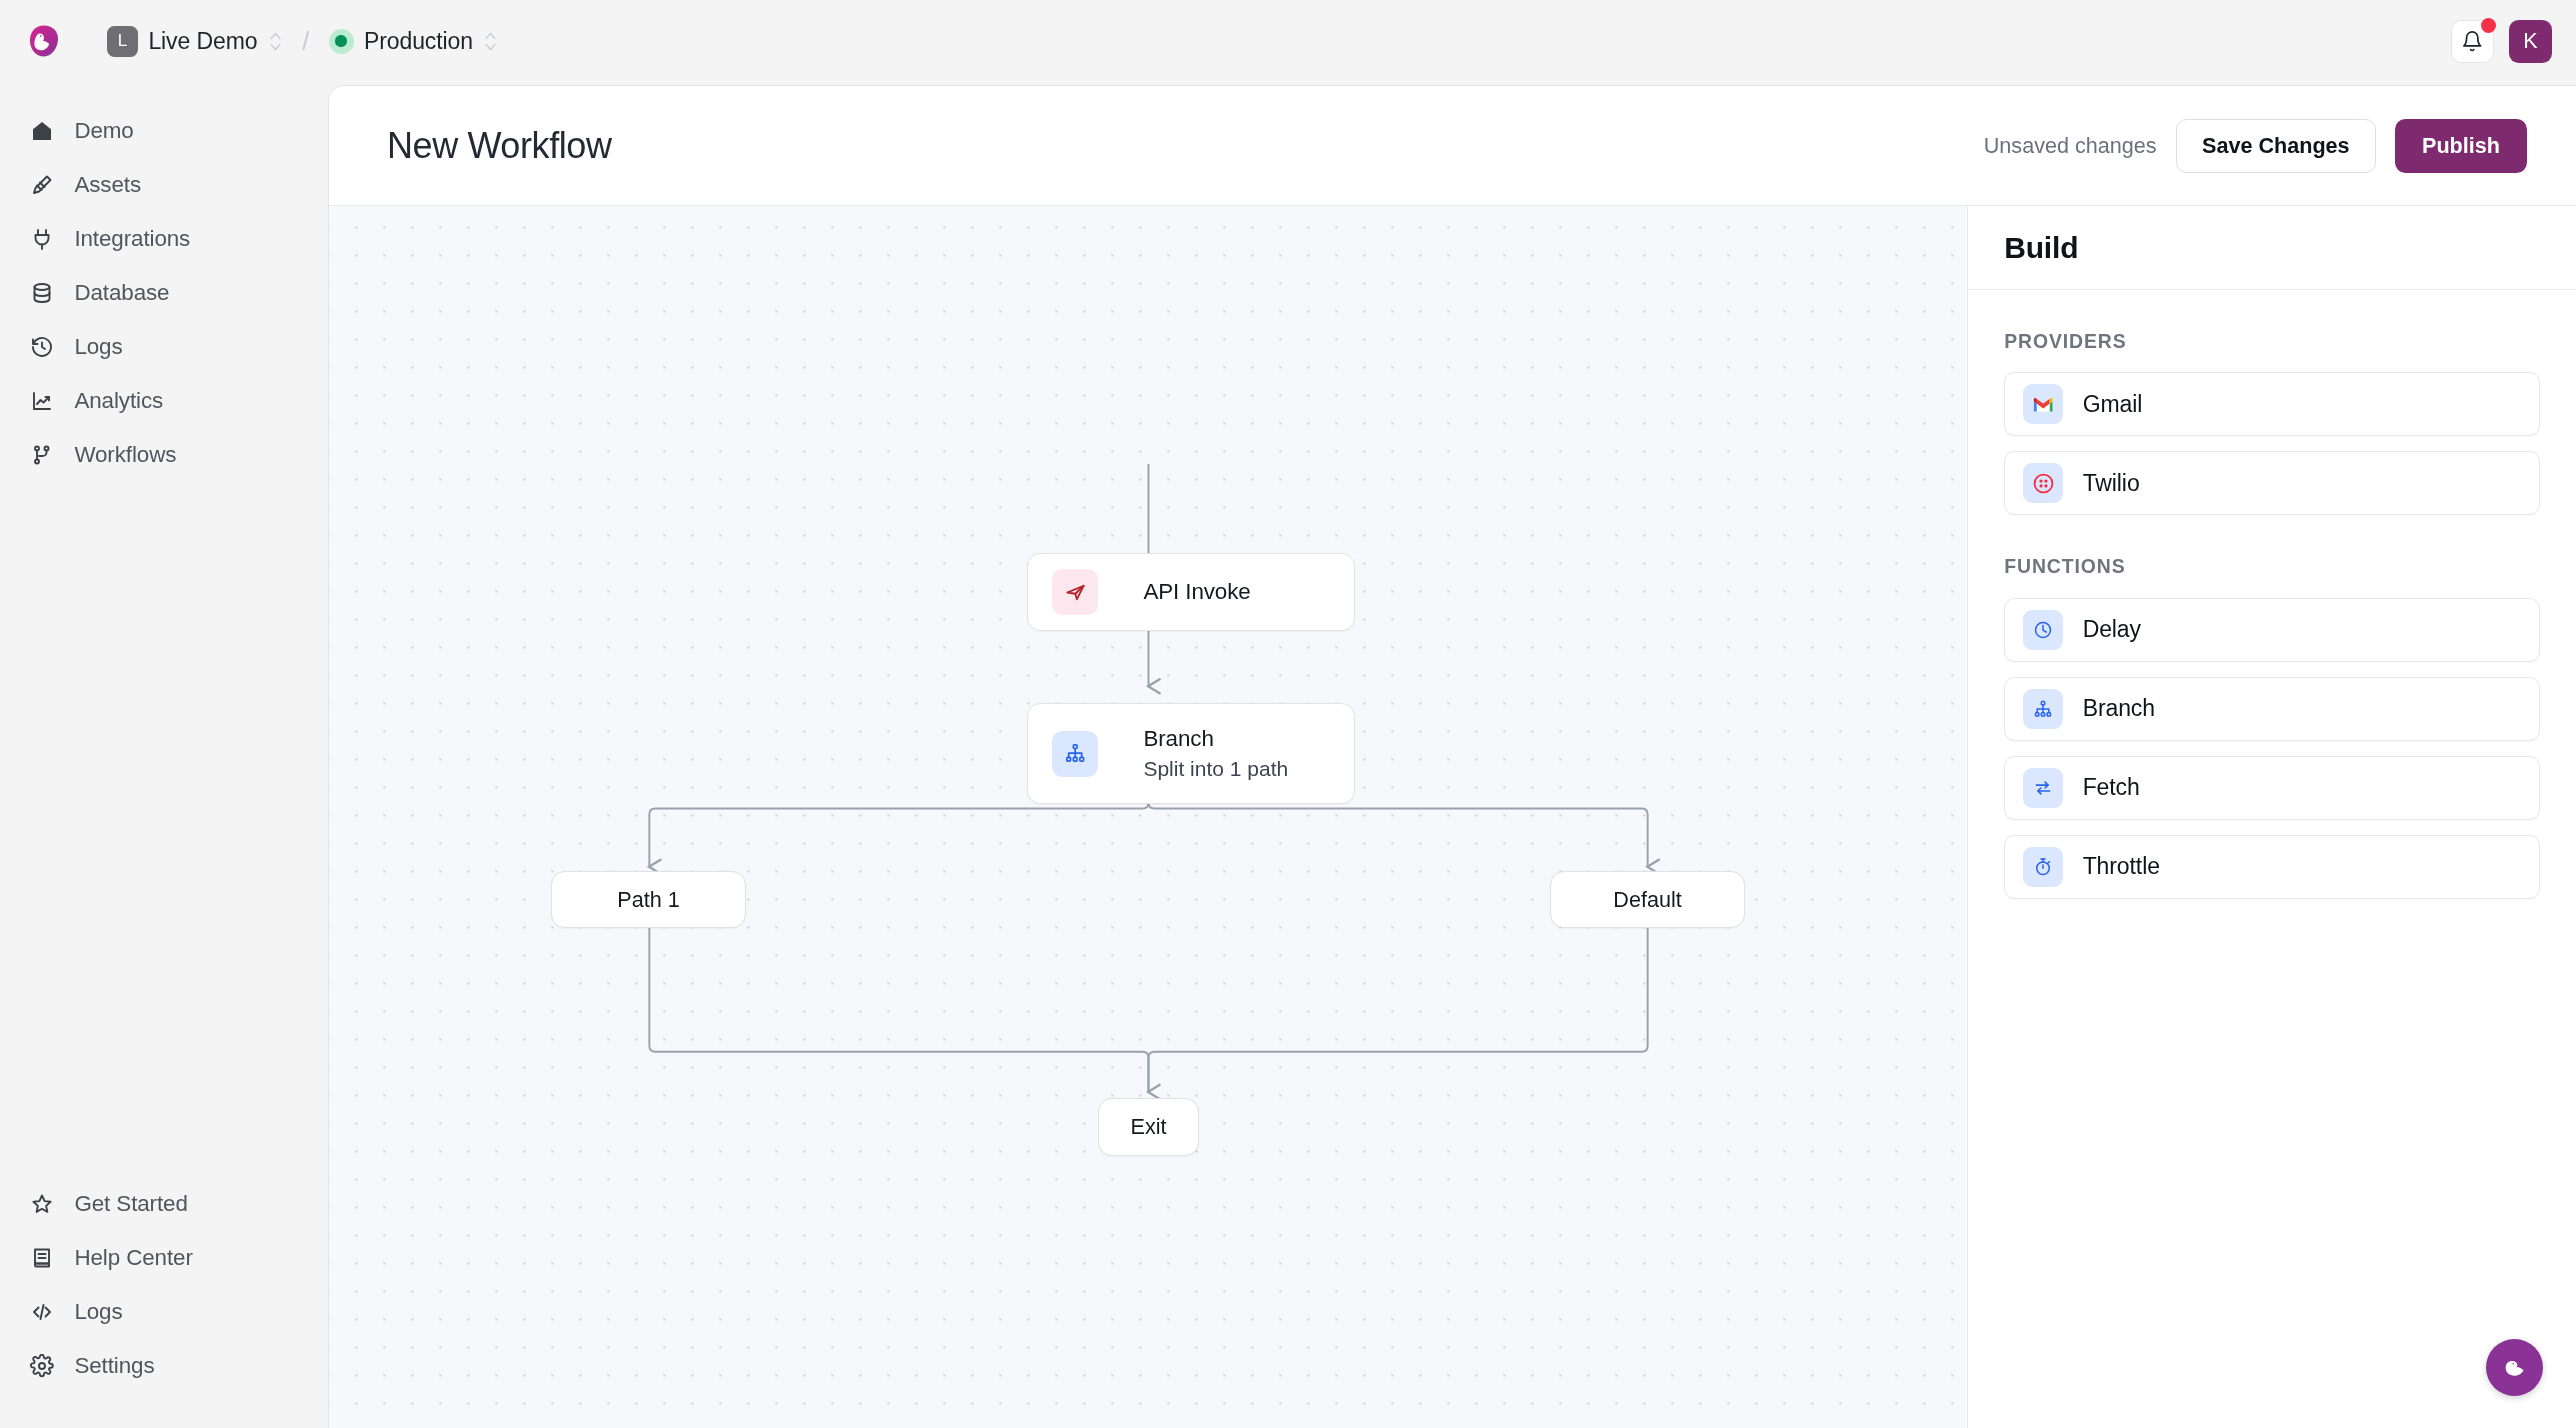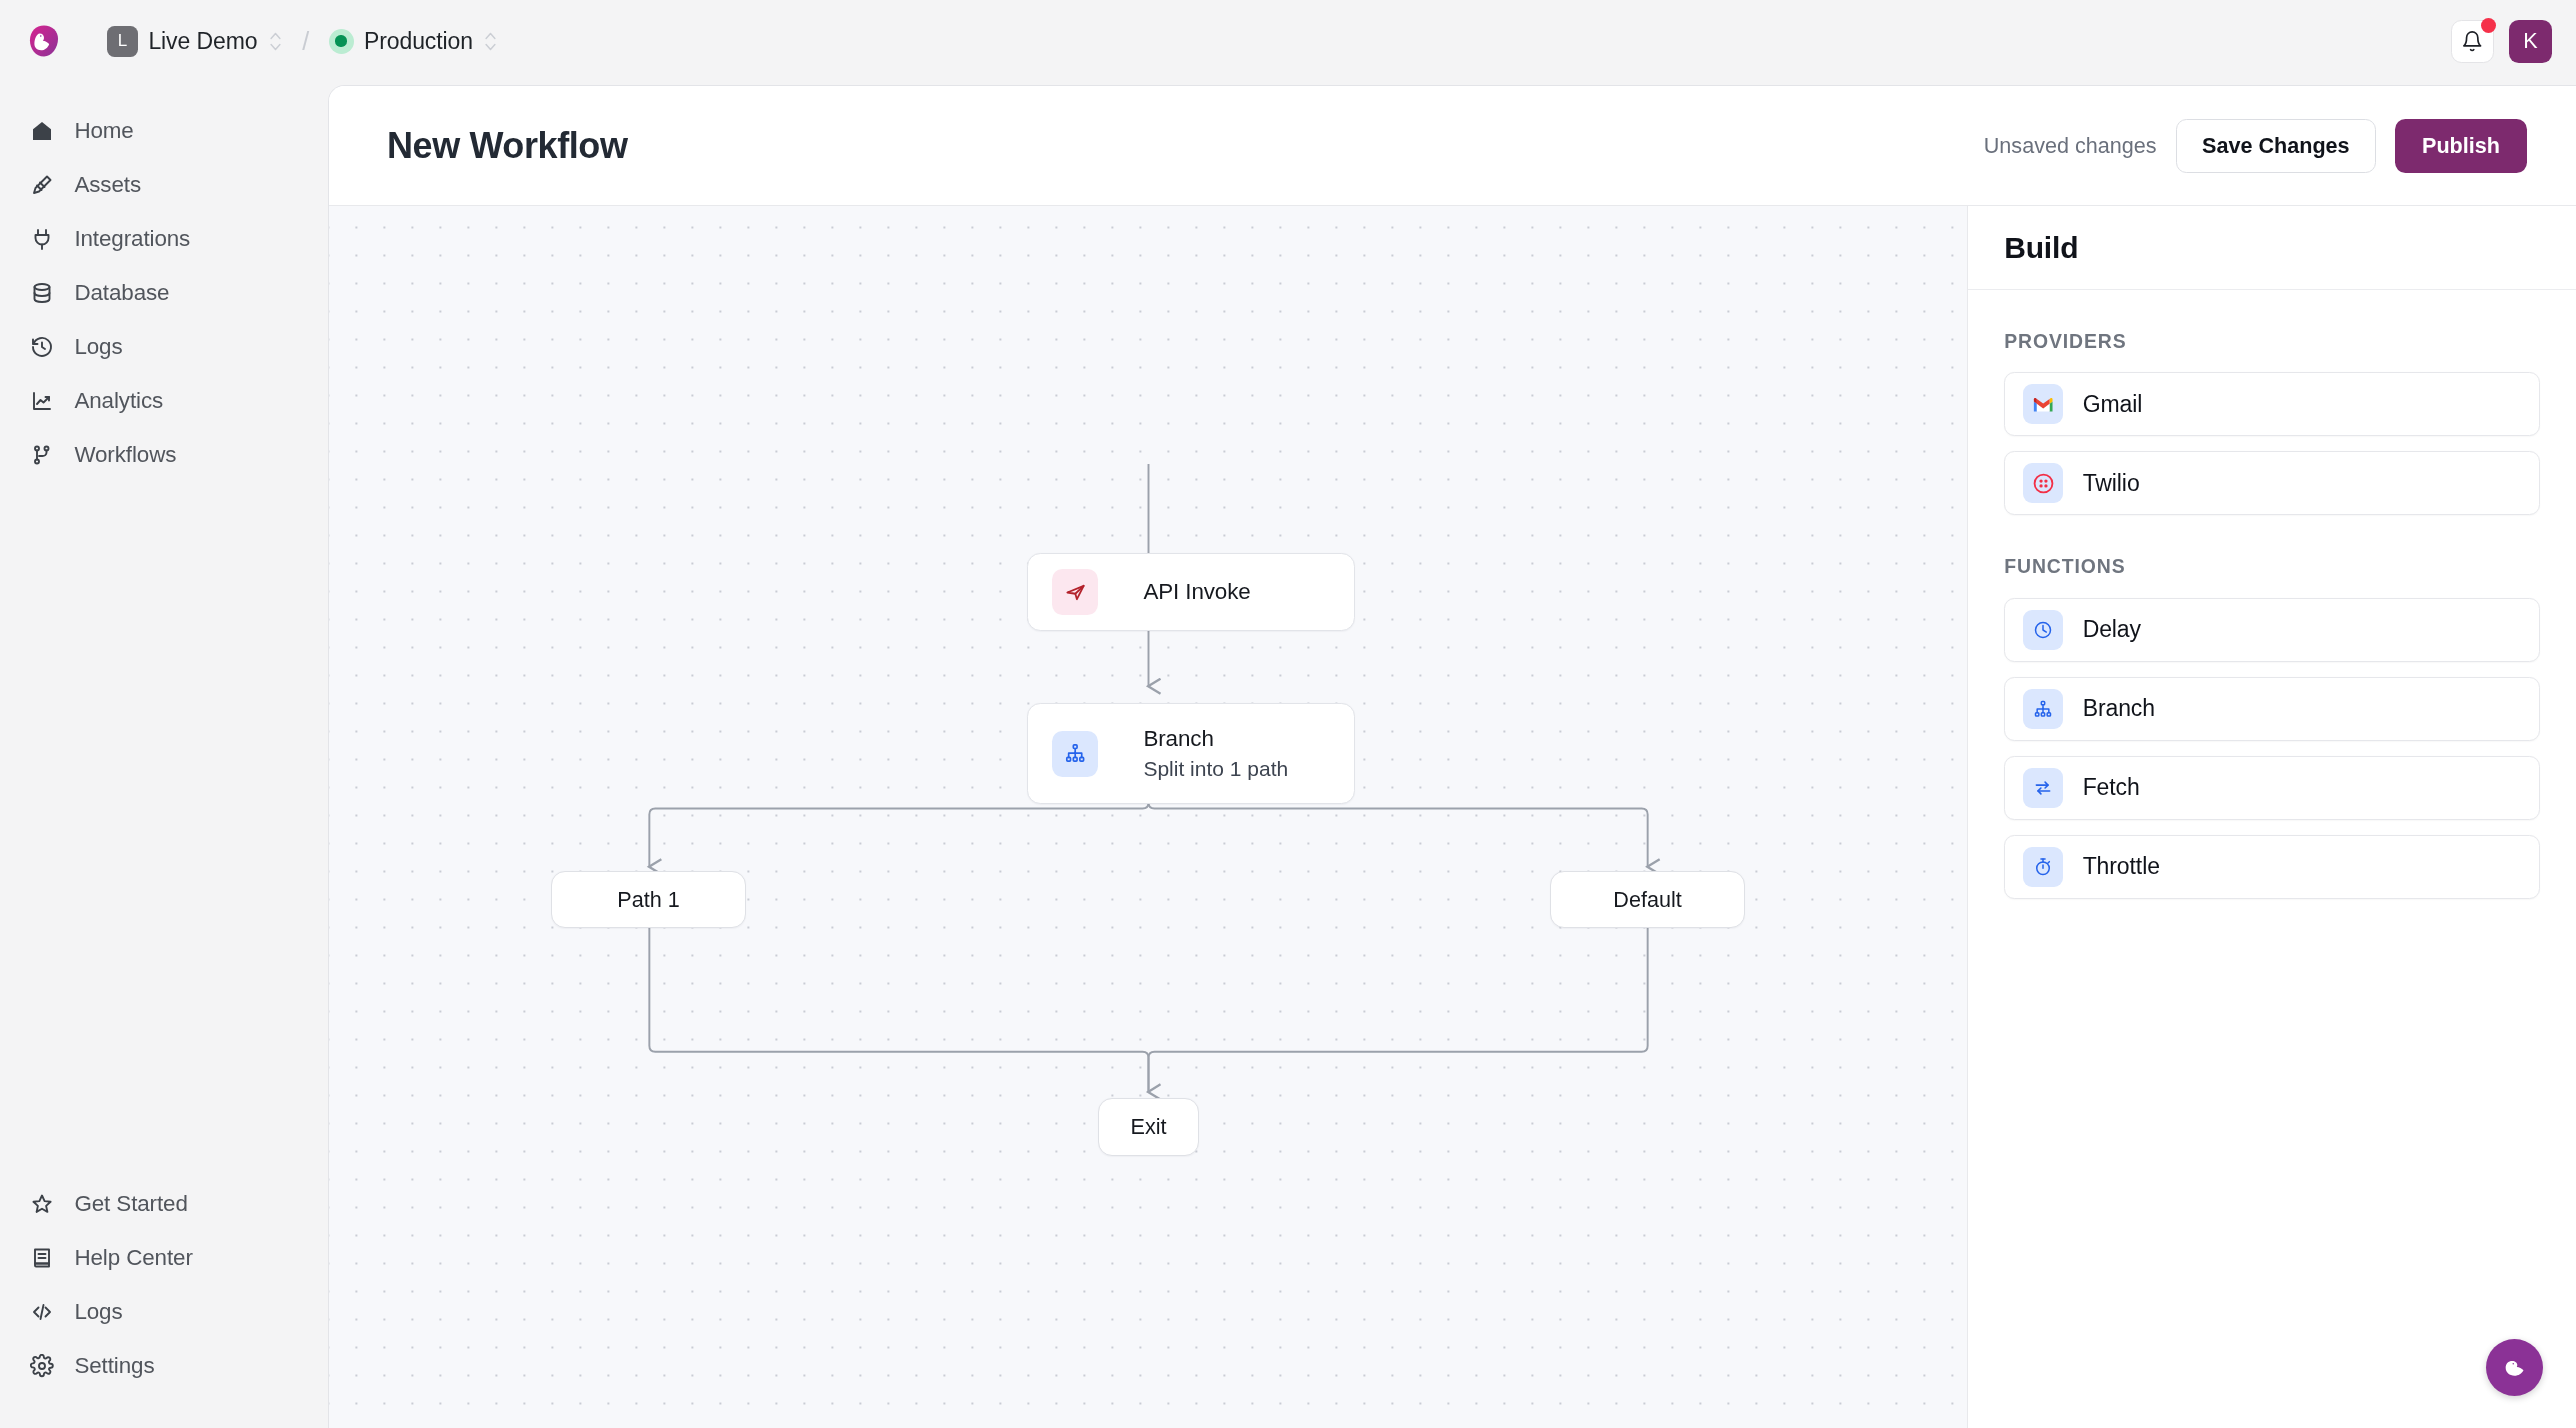--- a/index.html
+++ b/index.html
@@ -79,21 +79,21 @@
     border-top-left-radius: 16.4px;
     overflow: hidden;
   }
   .page-header {
     height: 120px; width: 100%;
     display: flex; align-items: center;
     border-bottom: 0.7px solid #e8e9ec;
     background: #fff;
   }
   .page-title {
-    margin-left: 58px; font-size: 36px; font-weight: 700;
+    margin-left: 58px; font-size: 36px; font-weight: 400;
     color: #232a34; letter-spacing: -0.4px;
   }
   .header-actions {
     margin-left: auto; margin-right: 49px;
     display: flex; align-items: center; gap: 19.4px;
   }
   .unsaved { font-size: 21.6px; color: #6a707c; }
   .btn-save {
     height: 54px; padding: 0 25px; border-radius: 10.4px;
     background: #fff; border: 0.7px solid #dcdee3;
@@ -242,21 +242,21 @@
 
 <div class="sidebar">
   <div class="nav-top">
 
     <div class="nav-item">
       <span class="nav-icon">
         <svg viewBox="0 0 24 24" width="24" height="24" fill="#3c4148">
             <path d="M12 3 3 10.2V21h18V10.2L12 3z"></path>
           </svg>
       </span>
-      <span>Home</span>
+      <span>Demo</span>
     </div>
 
     <div class="nav-item">
       <span class="nav-icon">
         <svg viewBox="0 0 24 24" width="24" height="24" fill="none" stroke="#3c4148" stroke-width="1.9" stroke-linecap="round" stroke-linejoin="round">
           <path d="M17 3.5 20.5 7 9 18.5 4 20l1.5-5L17 3.5z"></path>
             <path d="M7 12.5 11.5 17"></path>
             <path d="M10 9.5 14.5 14"></path>
         </svg>
       </span>

